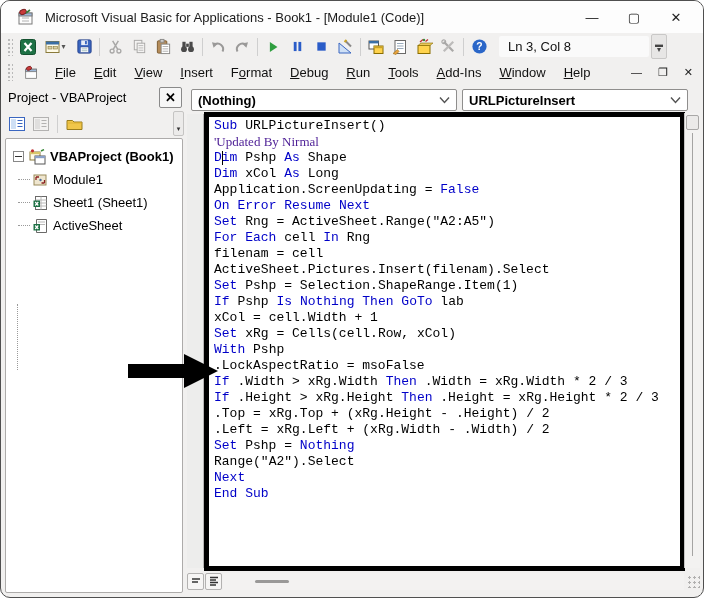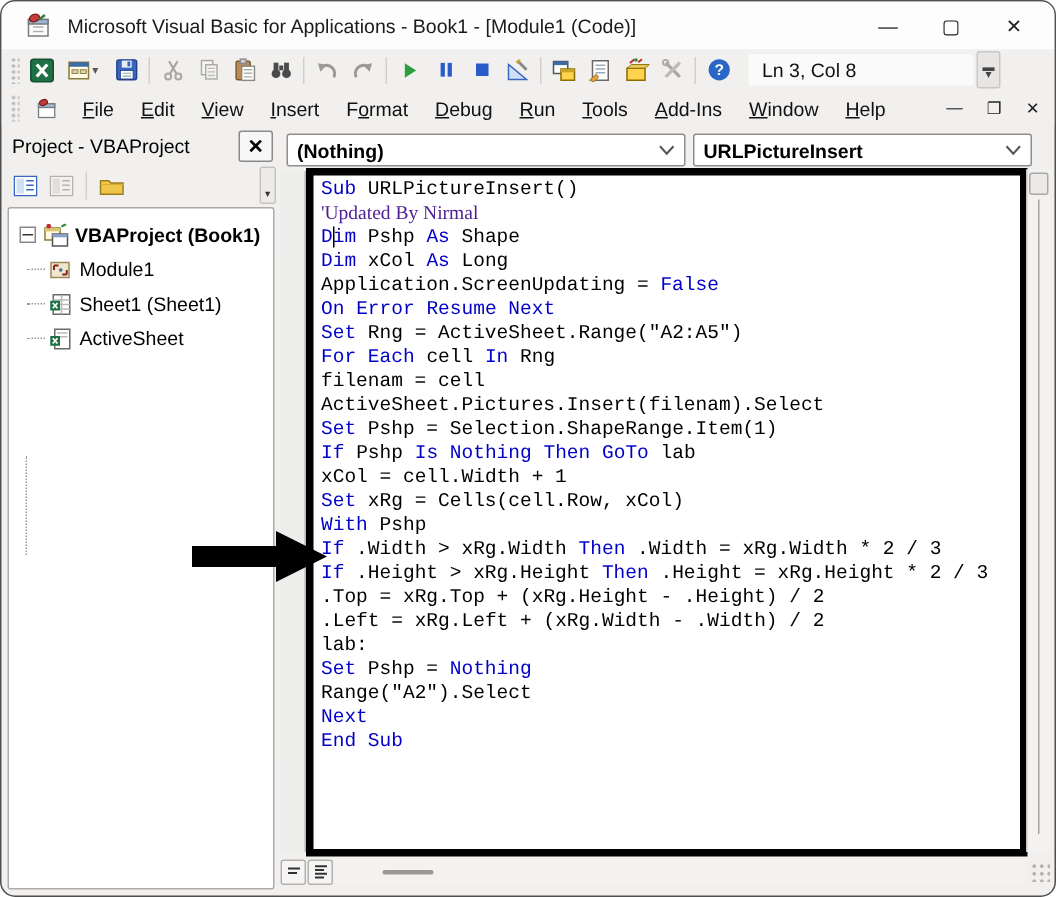--- a/index.html
+++ b/index.html
@@ -400,25 +400,25 @@
             <div class="code-line"><span style="color: rgb(0, 0, 200);">On</span><span style="color: rgb(0, 0, 0);"> </span><span style="color: rgb(0, 0, 200);">Error</span><span style="color: rgb(0, 0, 0);"> </span><span style="color: rgb(0, 0, 200);">Resume</span><span style="color: rgb(0, 0, 0);"> </span><span style="color: rgb(0, 0, 200);">Next</span></div>
             <div class="code-line"><span style="color: rgb(0, 0, 200);">Set</span><span style="color: rgb(0, 0, 0);"> </span><span style="color: rgb(0, 0, 0);">Rng</span><span style="color: rgb(0, 0, 0);"> = </span><span style="color: rgb(0, 0, 0);">ActiveSheet</span><span style="color: rgb(0, 0, 0);">.</span><span style="color: rgb(0, 0, 0);">Range</span><span style="color: rgb(0, 0, 0);">("</span><span style="color: rgb(0, 0, 0);">A2</span><span style="color: rgb(0, 0, 0);">:</span><span style="color: rgb(0, 0, 0);">A5</span><span style="color: rgb(0, 0, 0);">")</span></div>
             <div class="code-line"><span style="color: rgb(0, 0, 200);">For</span><span style="color: rgb(0, 0, 0);"> </span><span style="color: rgb(0, 0, 200);">Each</span><span style="color: rgb(0, 0, 0);"> </span><span style="color: rgb(0, 0, 0);">cell</span><span style="color: rgb(0, 0, 0);"> </span><span style="color: rgb(0, 0, 200);">In</span><span style="color: rgb(0, 0, 0);"> </span><span style="color: rgb(0, 0, 0);">Rng</span></div>
             <div class="code-line"><span style="color: rgb(0, 0, 0);">filenam</span><span style="color: rgb(0, 0, 0);"> = </span><span style="color: rgb(0, 0, 0);">cell</span></div>
             <div class="code-line"><span style="color: rgb(0, 0, 0);">ActiveSheet</span><span style="color: rgb(0, 0, 0);">.</span><span style="color: rgb(0, 0, 0);">Pictures</span><span style="color: rgb(0, 0, 0);">.</span><span style="color: rgb(0, 0, 0);">Insert</span><span style="color: rgb(0, 0, 0);">(</span><span style="color: rgb(0, 0, 0);">filenam</span><span style="color: rgb(0, 0, 0);">).</span><span style="color: rgb(0, 0, 0);">Select</span></div>
             <div class="code-line"><span style="color: rgb(0, 0, 200);">Set</span><span style="color: rgb(0, 0, 0);"> </span><span style="color: rgb(0, 0, 0);">Pshp</span><span style="color: rgb(0, 0, 0);"> = </span><span style="color: rgb(0, 0, 0);">Selection</span><span style="color: rgb(0, 0, 0);">.</span><span style="color: rgb(0, 0, 0);">ShapeRange</span><span style="color: rgb(0, 0, 0);">.</span><span style="color: rgb(0, 0, 0);">Item</span><span style="color: rgb(0, 0, 0);">(</span><span style="color: rgb(0, 0, 0);">1</span><span style="color: rgb(0, 0, 0);">)</span></div>
             <div class="code-line"><span style="color: rgb(0, 0, 200);">If</span><span style="color: rgb(0, 0, 0);"> </span><span style="color: rgb(0, 0, 0);">Pshp</span><span style="color: rgb(0, 0, 0);"> </span><span style="color: rgb(0, 0, 200);">Is</span><span style="color: rgb(0, 0, 0);"> </span><span style="color: rgb(0, 0, 200);">Nothing</span><span style="color: rgb(0, 0, 0);"> </span><span style="color: rgb(0, 0, 200);">Then</span><span style="color: rgb(0, 0, 0);"> </span><span style="color: rgb(0, 0, 200);">GoTo</span><span style="color: rgb(0, 0, 0);"> </span><span style="color: rgb(0, 0, 0);">lab</span></div>
             <div class="code-line"><span style="color: rgb(0, 0, 0);">xCol</span><span style="color: rgb(0, 0, 0);"> = </span><span style="color: rgb(0, 0, 0);">cell</span><span style="color: rgb(0, 0, 0);">.</span><span style="color: rgb(0, 0, 0);">Width</span><span style="color: rgb(0, 0, 0);"> + </span><span style="color: rgb(0, 0, 0);">1</span></div>
             <div class="code-line"><span style="color: rgb(0, 0, 200);">Set</span><span style="color: rgb(0, 0, 0);"> </span><span style="color: rgb(0, 0, 0);">xRg</span><span style="color: rgb(0, 0, 0);"> = </span><span style="color: rgb(0, 0, 0);">Cells</span><span style="color: rgb(0, 0, 0);">(</span><span style="color: rgb(0, 0, 0);">cell</span><span style="color: rgb(0, 0, 0);">.</span><span style="color: rgb(0, 0, 0);">Row</span><span style="color: rgb(0, 0, 0);">, </span><span style="color: rgb(0, 0, 0);">xCol</span><span style="color: rgb(0, 0, 0);">)</span></div>
             <div class="code-line"><span style="color: rgb(0, 0, 200);">With</span><span style="color: rgb(0, 0, 0);"> </span><span style="color: rgb(0, 0, 0);">Pshp</span></div>
+            <div class="code-line"><span style="color: rgb(0, 0, 0);">.</span><span style="color: rgb(0, 0, 0);">LockAspectRatio</span><span style="color: rgb(0, 0, 0);"> = </span><span style="color: rgb(0, 0, 0);">msoFalse</span></div>
             <div class="code-line"><span style="color: rgb(0, 0, 200);">If</span><span style="color: rgb(0, 0, 0);"> .</span><span style="color: rgb(0, 0, 0);">Width</span><span style="color: rgb(0, 0, 0);"> &gt; </span><span style="color: rgb(0, 0, 0);">xRg</span><span style="color: rgb(0, 0, 0);">.</span><span style="color: rgb(0, 0, 0);">Width</span><span style="color: rgb(0, 0, 0);"> </span><span style="color: rgb(0, 0, 200);">Then</span><span style="color: rgb(0, 0, 0);"> .</span><span style="color: rgb(0, 0, 0);">Width</span><span style="color: rgb(0, 0, 0);"> = </span><span style="color: rgb(0, 0, 0);">xRg</span><span style="color: rgb(0, 0, 0);">.</span><span style="color: rgb(0, 0, 0);">Width</span><span style="color: rgb(0, 0, 0);"> * </span><span style="color: rgb(0, 0, 0);">2</span><span style="color: rgb(0, 0, 0);"> / </span><span style="color: rgb(0, 0, 0);">3</span></div>
             <div class="code-line"><span style="color: rgb(0, 0, 200);">If</span><span style="color: rgb(0, 0, 0);"> .</span><span style="color: rgb(0, 0, 0);">Height</span><span style="color: rgb(0, 0, 0);"> &gt; </span><span style="color: rgb(0, 0, 0);">xRg</span><span style="color: rgb(0, 0, 0);">.</span><span style="color: rgb(0, 0, 0);">Height</span><span style="color: rgb(0, 0, 0);"> </span><span style="color: rgb(0, 0, 200);">Then</span><span style="color: rgb(0, 0, 0);"> .</span><span style="color: rgb(0, 0, 0);">Height</span><span style="color: rgb(0, 0, 0);"> = </span><span style="color: rgb(0, 0, 0);">xRg</span><span style="color: rgb(0, 0, 0);">.</span><span style="color: rgb(0, 0, 0);">Height</span><span style="color: rgb(0, 0, 0);"> * </span><span style="color: rgb(0, 0, 0);">2</span><span style="color: rgb(0, 0, 0);"> / </span><span style="color: rgb(0, 0, 0);">3</span></div>
             <div class="code-line"><span style="color: rgb(0, 0, 0);">.</span><span style="color: rgb(0, 0, 0);">Top</span><span style="color: rgb(0, 0, 0);"> = </span><span style="color: rgb(0, 0, 0);">xRg</span><span style="color: rgb(0, 0, 0);">.</span><span style="color: rgb(0, 0, 0);">Top</span><span style="color: rgb(0, 0, 0);"> + (</span><span style="color: rgb(0, 0, 0);">xRg</span><span style="color: rgb(0, 0, 0);">.</span><span style="color: rgb(0, 0, 0);">Height</span><span style="color: rgb(0, 0, 0);"> - .</span><span style="color: rgb(0, 0, 0);">Height</span><span style="color: rgb(0, 0, 0);">) / </span><span style="color: rgb(0, 0, 0);">2</span></div>
             <div class="code-line"><span style="color: rgb(0, 0, 0);">.</span><span style="color: rgb(0, 0, 0);">Left</span><span style="color: rgb(0, 0, 0);"> = </span><span style="color: rgb(0, 0, 0);">xRg</span><span style="color: rgb(0, 0, 0);">.</span><span style="color: rgb(0, 0, 0);">Left</span><span style="color: rgb(0, 0, 0);"> + (</span><span style="color: rgb(0, 0, 0);">xRg</span><span style="color: rgb(0, 0, 0);">.</span><span style="color: rgb(0, 0, 0);">Width</span><span style="color: rgb(0, 0, 0);"> - .</span><span style="color: rgb(0, 0, 0);">Width</span><span style="color: rgb(0, 0, 0);">) / </span><span style="color: rgb(0, 0, 0);">2</span></div>
-            <div class="code-line"><span style="color: rgb(0, 0, 0);">lab</span><span style="color: rgb(0, 0, 0);">:</span></div>
             <div class="code-line"><span style="color: rgb(0, 0, 200);">Set</span><span style="color: rgb(0, 0, 0);"> </span><span style="color: rgb(0, 0, 0);">Pshp</span><span style="color: rgb(0, 0, 0);"> = </span><span style="color: rgb(0, 0, 200);">Nothing</span></div>
             <div class="code-line"><span style="color: rgb(0, 0, 0);">Range</span><span style="color: rgb(0, 0, 0);">("</span><span style="color: rgb(0, 0, 0);">A2</span><span style="color: rgb(0, 0, 0);">").</span><span style="color: rgb(0, 0, 0);">Select</span></div>
             <div class="code-line"><span style="color: rgb(0, 0, 200);">Next</span></div>
             <div class="code-line"><span style="color: rgb(0, 0, 200);">End</span><span style="color: rgb(0, 0, 0);"> </span><span style="color: rgb(0, 0, 200);">Sub</span></div>
           </div>
     </div>
 
     <div class="v-scrollbar">
       <div class="v-thumb"></div>
       <div class="v-line"></div>

